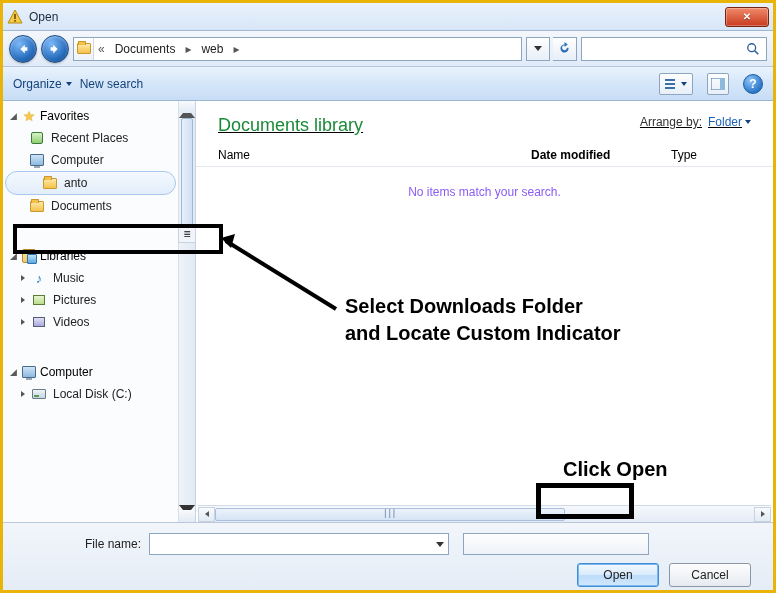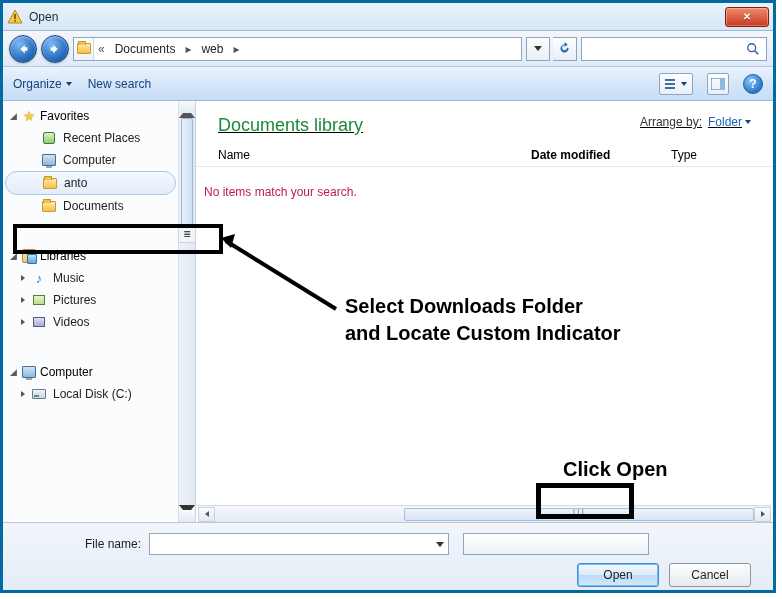--- a/index.html
+++ b/index.html
@@ -1,17 +1,17 @@
 <!DOCTYPE html>
 <html><head>
 <meta charset="utf-8">
 <style>
 * { box-sizing: border-box; margin: 0; padding: 0; font-family: "Segoe UI", Tahoma, sans-serif; font-size: 12px; }
 body { background: #fff; width: 782px; height: 599px; position: relative; overflow: hidden; }
-.outer { border: 3px solid #0369a1; width: 776px; height: 593px; position: relative; background: #fff; }
+.outer { border: 3px solid #eab308; width: 776px; height: 593px; position: relative; background: #fff; }
 
 
 .titlebar { height: 28px; background: linear-gradient(#eaf2fb,#d7e6f7); border-bottom:1px solid #9fb8d2; display:flex; align-items:center; padding:0 4px; gap:6px; }
 .titlebar .tbico { width:16px; height:16px; }
 .titlebar .title { flex:1; color:#1a2a3a; }
 .closebtn { width:44px; height:20px; background: linear-gradient(#f08a6a,#c83a1e); border:1px solid #7a2210; border-radius:3px; display:flex; align-items:center; justify-content:center; color:#fff; font-weight:bold; box-shadow:inset 0 0 0 1px rgba(255,255,255,.3);}
 .closebtn span{font-size:10px; text-shadow:0 1px 1px rgba(0,0,0,.4);}
 
 
 .navbar { height:36px; background: linear-gradient(#f3f7fc,#e1ebf8); border-bottom:1px solid #b5c7dc; display:flex; align-items:center; padding:4px 6px; gap:4px;}
@@ -20,68 +20,68 @@
 .crumbbox { display:flex; align-items:center; height:24px; border:1px solid #8ea5be; background:#fff; flex:1; min-width:0;}
 .crumbbox .foldericon{width:20px;height:22px;display:flex;align-items:center;justify-content:center;border-right:1px solid #cfd8e2; background:linear-gradient(#fefefe,#eef3f9);}
 .crumb{padding:0 6px; color:#222; display:flex;align-items:center;height:100%;}
 .crumbsep{color:#555;padding:0 4px;}
 .navsmall{width:24px;height:24px;border:1px solid #8ea5be;background:linear-gradient(#fefefe,#e8eff8);display:flex;align-items:center;justify-content:center;}
 .navsmall.refresh{border-left:none;margin-left:-1px;}
 .searchbox{height:24px;width:186px;border:1px solid #8ea5be;background:#fff;display:flex;align-items:center;justify-content:flex-end;padding:0 6px;}
 .searchbox svg{width:14px;height:14px;fill:#2b5f9b;}
 
 
-.toolbar{height:34px;background:linear-gradient(#eaf3fd,#d5e6f9 50%,#c7ddf6);border-bottom:1px solid #9fb8d2;display:flex;align-items:center;padding:0 10px;gap:16px; position:relative;}
+.toolbar{height:34px;background:linear-gradient(#eaf3fd,#d5e6f9 50%,#c7ddf6);border-bottom:1px solid #9fb8d2;display:flex;align-items:center;padding:0 10px;gap:8px; position:relative;}
 .tbtn{color:#15427a;display:flex;align-items:center;gap:4px;cursor:default;}
 .toolbar-right{position:absolute;right:10px;display:flex;align-items:center;gap:14px;}
 .viewbtn{width:34px;height:22px;border:1px solid #8ea5be;background:linear-gradient(#fdfefe,#e8eff8);display:flex;align-items:center;justify-content:center;gap:2px;border-radius:2px;}
 .prevbtn{width:22px;height:22px;border:1px solid #8ea5be;background:linear-gradient(#fdfefe,#e8eff8);display:flex;align-items:center;justify-content:center;border-radius:2px;}
 .helpbtn{width:20px;height:20px;border-radius:50%;background:radial-gradient(circle at 35% 30%,#8cc5fb,#2d78c8 70%);color:#fff;font-weight:bold;display:flex;align-items:center;justify-content:center;border:1px solid #1c5da2;font-size:13px;}
 
 
 .mainarea{display:flex; height:calc(100% - 28px - 36px - 34px - 68px); }
 .sidebar{width:176px;border-right:1px solid #d8dee6;background:#fbfcfd;overflow:hidden;position:relative;}
 .scrollcol{width:17px;background:linear-gradient(90deg,#eef3f9,#e1e9f3);border-right:1px solid #c9d3df;position:relative;}
 .scrollcol .up,.scrollcol .down{height:17px;width:100%;display:flex;align-items:center;justify-content:center;background:linear-gradient(#f8fafd,#e2eaf4);border-bottom:1px solid #c9d3df;}
 .scrollcol .down{position:absolute;bottom:0;border-top:1px solid #c9d3df;border-bottom:none;}
 .scrollcol .thumb{position:absolute;top:17px;left:2px;right:2px;height:118px;background:linear-gradient(90deg,#e8f0fa,#cfe0f4);border:1px solid #9db8d6;border-radius:2px;}
 .scrollcol .grip{width:18px;height:18px;background:#f1f5fa;border:1px solid #c9d3df;position:absolute;right:-1px;top:124px;display:flex;align-items:center;justify-content:center;}
 
 .treesection{padding:4px 0;}
 .treehdr{display:flex;align-items:center;gap:3px;padding:3px 4px 3px 6px;}
 .treehdr .exp{width:9px;height:9px;display:flex;align-items:center;justify-content:center;color:#5a5a5a;font-size:9px;}
 .treeitem{display:flex;align-items:center;gap:6px;padding:3px 4px 3px 26px;color:#222;}
-.treeitem.l1{padding-left:26px;margin-left:12px;}
+.treeitem.l1{padding-left:26px;}
 .treeitem.l1x{padding-left:18px;}
 .treeitem.sel{background:linear-gradient(#f3f8fd,#e3eefb);border:1px solid #a8c7ea;border-radius:12px;margin:0 2px;padding-left:36px;}
 .treeicon{width:16px;height:16px;display:inline-flex;align-items:center;justify-content:center;}
 .treespacer{height:16px;}
 .sidebar .grp2{margin-top:4px;}
 
 
 .content{flex:1;display:flex;flex-direction:column;background:#fff;position:relative;}
 .libhdr{display:flex;align-items:flex-start;justify-content:space-between;padding:14px 22px 4px 22px;text-decoration:underline;}
 .libtitle{color:#1a8a3a;font-size:18px;}
 .arrange{color:#333;display:flex;align-items:center;gap:6px;font-size:12px;}
 .arrange a{color:#1a62b8;display:flex;align-items:center;gap:3px;}
 .cols{display:flex;padding:8px 22px 4px 22px;color:#000000;border-bottom:1px solid #e3e8ee;}
 .cols .c1{flex:1;} .cols .c2{width:140px;font-weight:bold;} .cols .c3{width:80px;}
-.noitems{color:#be185d;text-align:left;padding:18px 8px;}
+.noitems{color:#8b5cf6;text-align:center;padding:18px 8px;}
 
 
 .hi-downloads{position:absolute;left:10px;top:221px;width:210px;height:30px;border:4px solid #000;z-index:30;background:transparent;}
 .arrow-svg{position:absolute;left:218px;top:231px;z-index:29;}
 .annot-text{position:absolute;left:330px;top:290px;font-size:20px;font-weight:bold;color:#000;line-height:1.35;z-index:30;margin-left:12px;}
 .annot-open{position:absolute;left:560px;top:455px;font-size:20px;font-weight:bold;color:#000;z-index:30;}
 .hi-open{position:absolute;left:533px;top:480px;width:98px;height:36px;border:5px solid #000;z-index:30;}
 
 
 .hscroll{height:17px;background:linear-gradient(#f5f8fc,#e4ebf5);border-top:1px solid #d2dae4;margin:0 2px;display:flex;align-items:center;position:absolute;bottom:0;left:0;right:0;}
 .hscroll .lbtn,.hscroll .rbtn{width:17px;height:15px;background:linear-gradient(#f8fafd,#e2eaf4);border:1px solid #c9d3df;display:flex;align-items:center;justify-content:center;}
-.hscroll .htrack{flex:1;height:15px;display:flex;align-items:center;justify-content:flex-end;}
+.hscroll .htrack{flex:1;height:15px;display:flex;align-items:center;justify-content:flex-start;}
 .hscroll .hthumb{width:65%;height:13px;background:linear-gradient(#edf3fb,#d6e4f5);border:1px solid #a9c1dd;border-radius:2px;display:flex;align-items:center;justify-content:center;letter-spacing:1px;color:#8fa3bc;font-size:9px;}
 
 
 .footer{height:68px;background:linear-gradient(#f2f6fb,#e4ecf6);border-top:1px solid #b9c8da;padding:10px 18px;display:flex;flex-direction:column;gap:8px;}
 .fnrow{display:flex;align-items:center;gap:8px;}
 .fnlabel{width:120px;text-align:right;color:#222;}
 .fncombo{flex:1;max-width:300px;height:22px;border:1px solid #8ea5be;background:#fff;display:flex;align-items:center;justify-content:flex-end;padding:0 4px;}
 .fncombo .dd{color:#333;font-size:9px;}
 .ftype{width:186px;height:22px;border:1px solid #8ea5be;background:linear-gradient(#fefefe,#eef3f9);margin-left:6px;}
 .btnrow{display:flex;justify-content:flex-end;gap:10px;padding-right:4px;}

